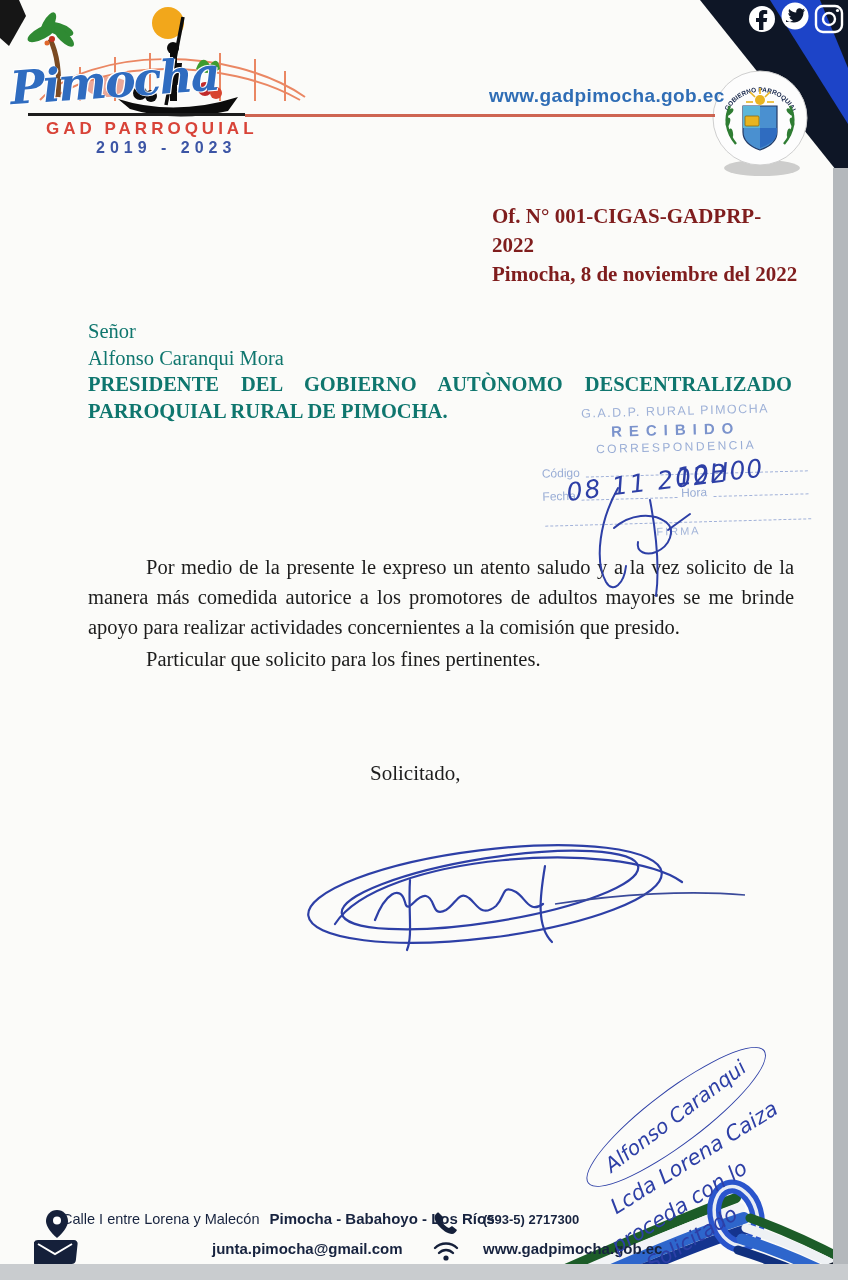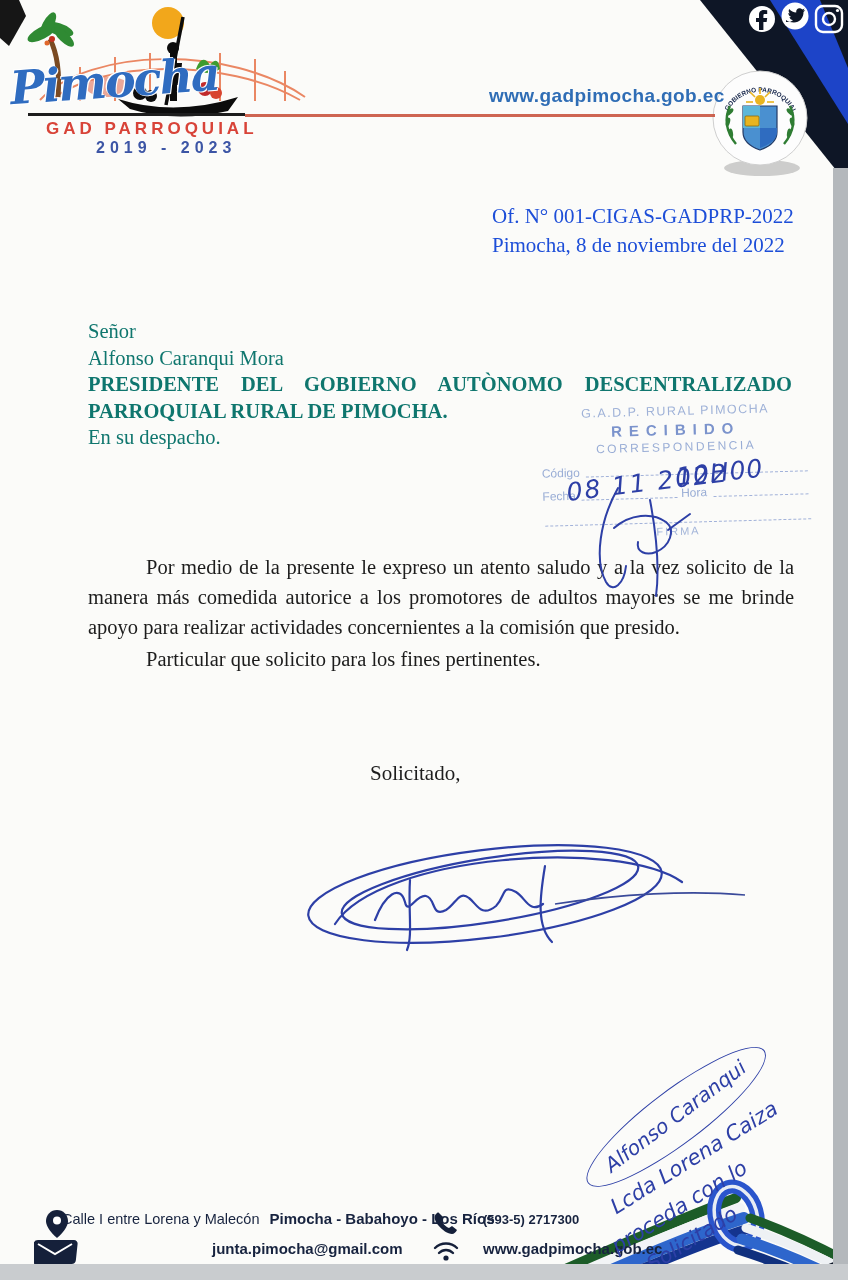--- a/index.html
+++ b/index.html
@@ -25,21 +25,21 @@
   .logo-sub{left:46px;top:119px;font-family:"Liberation Sans",sans-serif;font-weight:bold;
     font-size:17px;letter-spacing:4px;color:var(--logo_red);z-index:3;}
   .logo-years{left:96px;top:139px;font-family:"Liberation Sans",sans-serif;font-weight:bold;
     font-size:16px;letter-spacing:5px;color:#3c55a5;z-index:3;}
   .baseline-dark{left:28px;top:113px;width:217px;height:3px;background:#1d1d1d;z-index:2;}
   .baseline-red{left:245px;top:114px;width:470px;height:2.5px;background:var(--red_line);opacity:.85;z-index:2;}
   .website-top{left:489px;top:85px;font-family:"Liberation Sans",sans-serif;font-weight:bold;
     font-size:19px;color:var(--link_blue);z-index:3;letter-spacing:.4px;}
 
   
-  .ref-block{left:492px;top:202px;width:310px;line-height:29px;font-weight:normal;font-size:21px;color:#1d4ed8;}
+  .ref-block{left:492px;top:202px;width:310px;line-height:29px;font-weight:bold;font-size:21px;color:#7f1d1d;}
 
   
   .addr-block{left:88px;top:318px;width:704px;font-size:20.5px;line-height:26.5px;color:#0f766e;}
   .addr-block .bold-just{font-weight:bold;text-align:justify;text-align-last:justify;}
   .addr-block .bold{font-weight:bold;}
 
   .greeting{left:88px;top:486px;font-size:21px;color:#1a1a1a;}
 
   
   .stamp{left:542px;top:404px;width:270px;height:148px;transform:rotate(-1.6deg);
@@ -209,21 +209,20 @@
   <div class="abs ref-block">
     <div>Of. N° 001-CIGAS-GADPRP-2022</div>
     <div>Pimocha, 8 de noviembre del 2022</div>
   </div>
 
   <div class="abs addr-block">
     <div>Señor</div>
     <div>Alfonso Caranqui Mora</div>
     <div class="bold-just">PRESIDENTE DEL GOBIERNO AUTÒNOMO DESCENTRALIZADO</div>
     <div class="bold">PARROQUIAL RURAL DE PIMOCHA.</div>
-    <div>En su despacho.</div>
   </div>
 
 
   <div class="abs stamp">
     <div class="l1">G.A.D.P. RURAL PIMOCHA</div>
     <div class="l2">RECIBIDO</div>
     <div class="l3">CORRESPONDENCIA</div>
     <div class="row">
       <span>Código</span>
       <span class="dash"></span>

